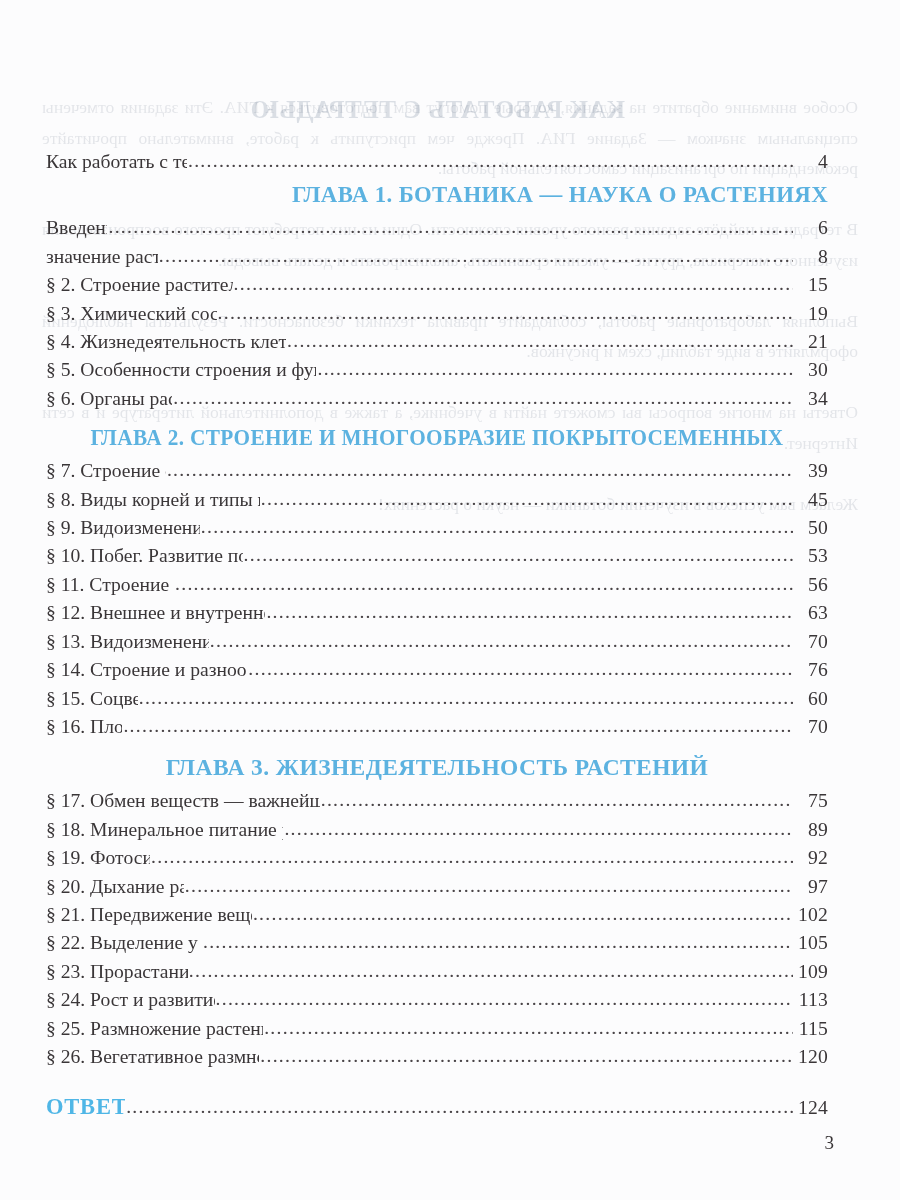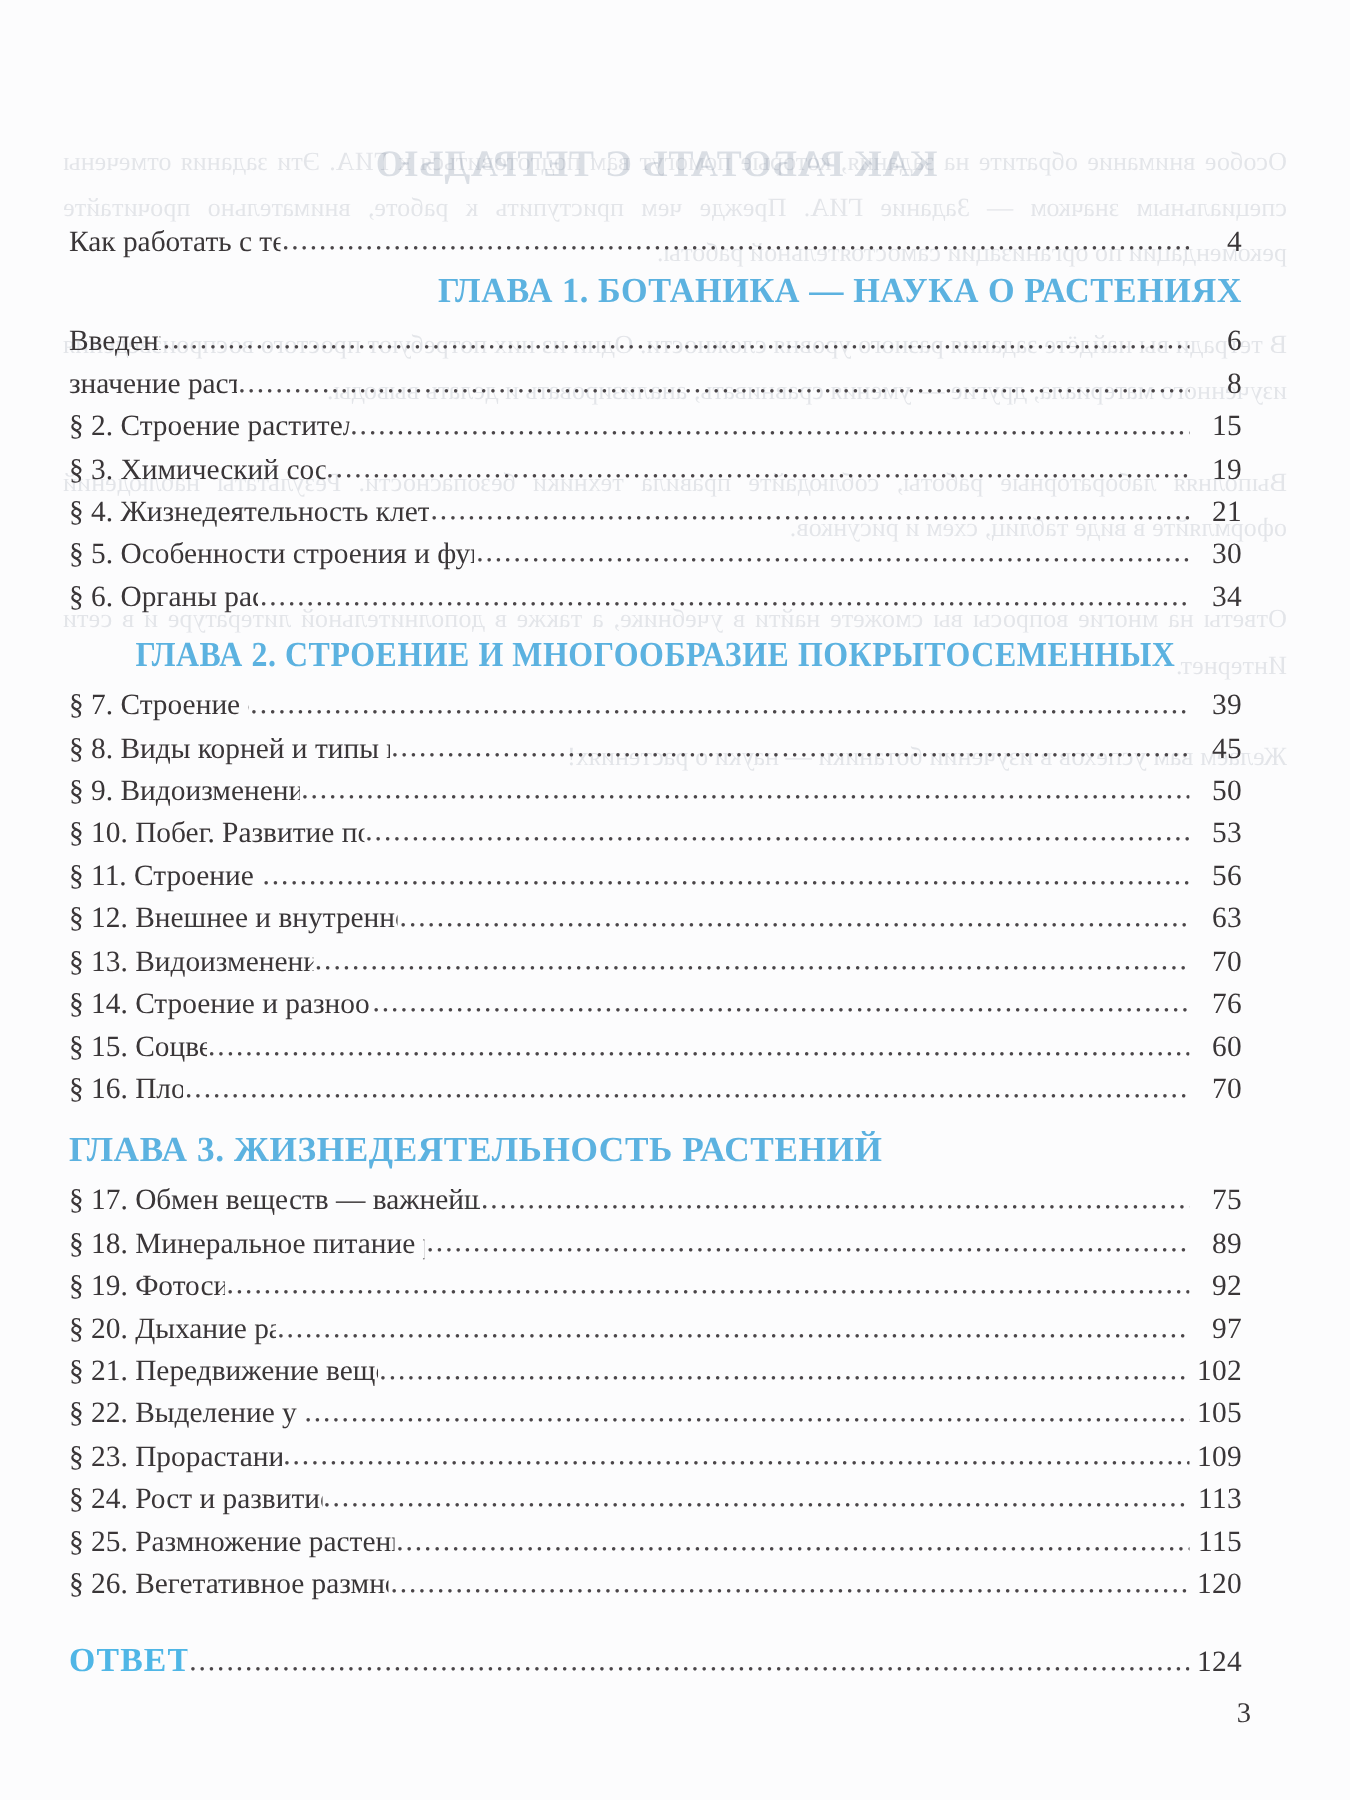--- a/index.html
+++ b/index.html
@@ -142,21 +142,21 @@
     font-size: 23.5px;
     margin: 11px 0 6px 0;
   }
   .chapter.c2 .l1 {
     display: block;
     transform: scaleX(.905);
     transform-origin: center center;
   }
   .chapter.c2 .l2 { display: block; }
   .chapter.c3 {
-    text-align: left;
+    text-align: center;
     font-size: 23.5px;
     margin: 13px 0 6px 0;
     font-family: Liberation Serif, serif;
   }
 
   
   .row.answers {
     margin-top: 22px;
     font-size: 19.6px;
   }

